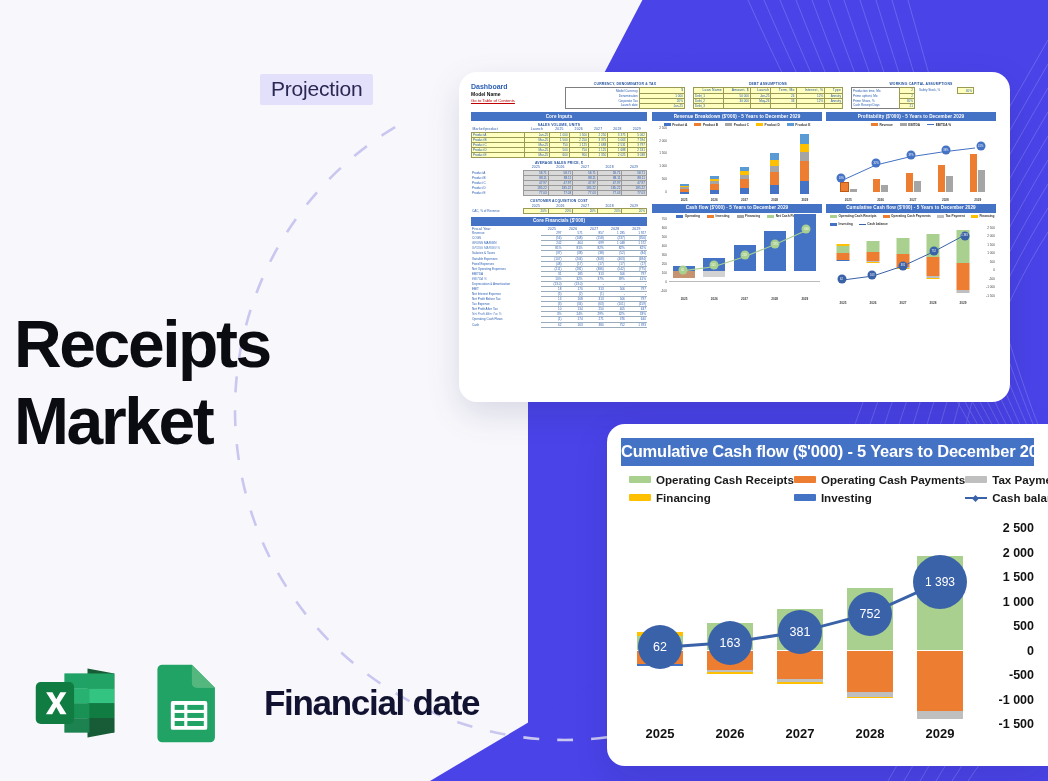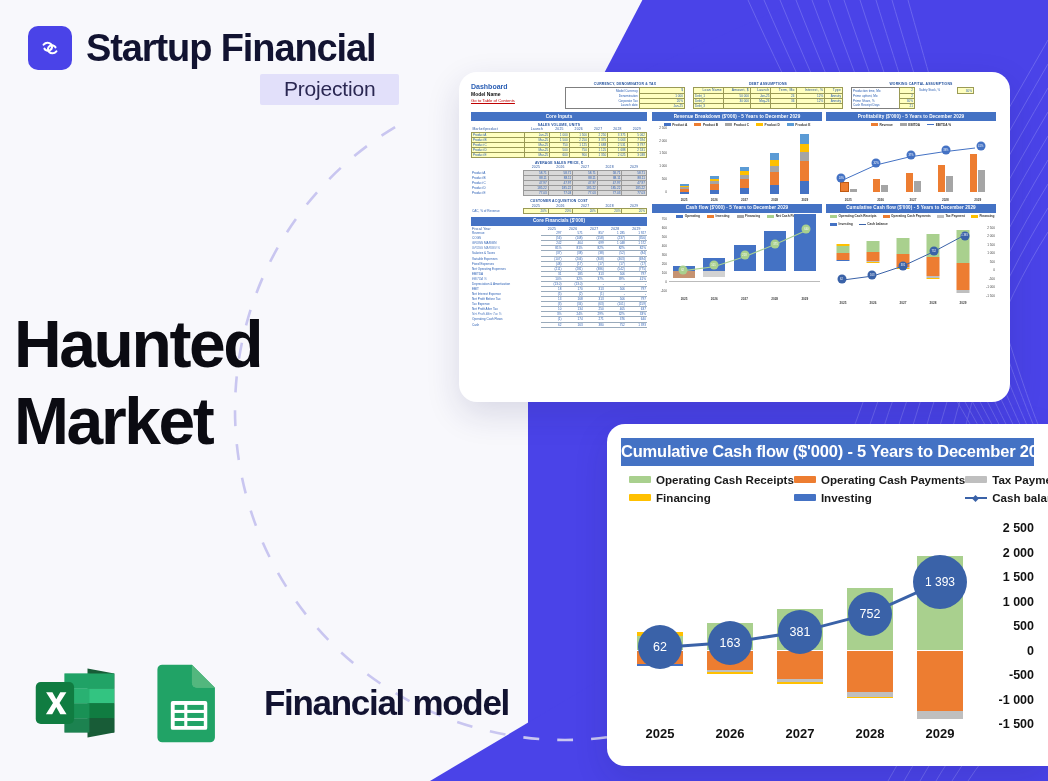--- a/index.html
+++ b/index.html
@@ -43,21 +43,21 @@
     display:flex;align-items:center;justify-content:center;flex:0 0 auto;
   }
   .brand-title{
     font-size:38px;line-height:1;font-weight:700;color:#121331;letter-spacing:-1.1px;
     white-space:nowrap;
   }
   .brand-sub{
     position:absolute;left:260px;top:74px;
     background:#E2E0FA;color:#2A2752;
     font-size:21px;font-weight:400;letter-spacing:-0.2px;
-    padding:3px 24px 4px;border-radius:2px;white-space:nowrap;
+    padding:3px 11px 4px;border-radius:2px;white-space:nowrap;
   }
 
   
   .product-name{
     position:absolute;left:14px;top:306px;width:390px;
     font-size:66px;line-height:1.16;font-weight:700;color:#0B0B12;letter-spacing:-2.4px;
   }
 
   
   .badges{position:absolute;left:30px;top:657px;display:flex;align-items:center;gap:22px;}
@@ -172,33 +172,24 @@
       </g>
     </svg>
   </div>
 
   <div class="arc-dashes">
     <svg width="560" height="640" viewBox="0 0 560 640" fill="none">
       <circle cx="415" cy="290" r="330" stroke="#C9C6F0" stroke-width="2.6" stroke-dasharray="16 18" fill="none"></circle>
     </svg>
   </div>
 
-  <div class="brand">
-    <div class="brand-mark">
-      <svg width="26" height="26" viewBox="0 0 26 26" fill="none">
-        <path d="M6.6 9.6c2.2-2.6 5.6-2.4 7.4-.3 1.7 2 1.2 4.6-.9 5.8-2.2 1.3-4.7.5-5.6-1.4" stroke="#fff" stroke-width="2.1" stroke-linecap="round" fill="none"></path>
-        <path d="M19.4 16.4c-2.2 2.6-5.6 2.4-7.4.3-1.7-2-1.2-4.6.9-5.8 2.2-1.3 4.7-.5 5.6 1.4" stroke="#fff" stroke-width="2.1" stroke-linecap="round" fill="none"></path>
-      </svg>
-    </div>
-    <div class="brand-title">Startup Financial</div>
-  </div>
   <div class="brand-sub">Projection</div>
 
   <div class="product-name">
-    <div>Haunted</div>
+    <div>Receipts</div>
     <div>Market</div>
   </div>
 
   <div class="badges">
     <div class="badge-ico">
       <svg viewBox="0 0 48 48" width="92" height="92">
         <path d="M30 6 L44 8.6 V39.4 L30 42 Z" fill="#185C37"></path>
         <rect x="18" y="8.6" width="26" height="7.8" fill="#21A366"></rect>
         <rect x="18" y="16.4" width="26" height="7.8" fill="#33C481"></rect>
         <rect x="18" y="24.2" width="26" height="7.8" fill="#107C41"></rect>
@@ -217,21 +208,21 @@
         <g fill="#21A366">
           <rect x="16" y="25" width="5" height="2.6"></rect>
             <rect x="22.6" y="25" width="8.6" height="2.6"></rect>
           <rect x="16" y="29.2" width="5" height="2.6"></rect>
             <rect x="22.6" y="29.2" width="8.6" height="2.6"></rect>
           <rect x="16" y="33.4" width="5" height="2.6"></rect>
             <rect x="22.6" y="33.4" width="8.6" height="2.6"></rect>
         </g>
       </svg>
     </div>
-    <div class="badges-label">Financial model</div>
+    <div class="badges-label">Financial date</div>
   </div>
 
   <div class="card card-dash">
     <div class="ss">
 
       <div style="display:flex;align-items:flex-start;gap:8px;">
         <div style="width:86px;">
           <div class="hdr-title">Dashboard</div>
           <div class="hdr-sub">Model Name</div>
           <div class="hdr-link">Go to Table of Contents</div>

